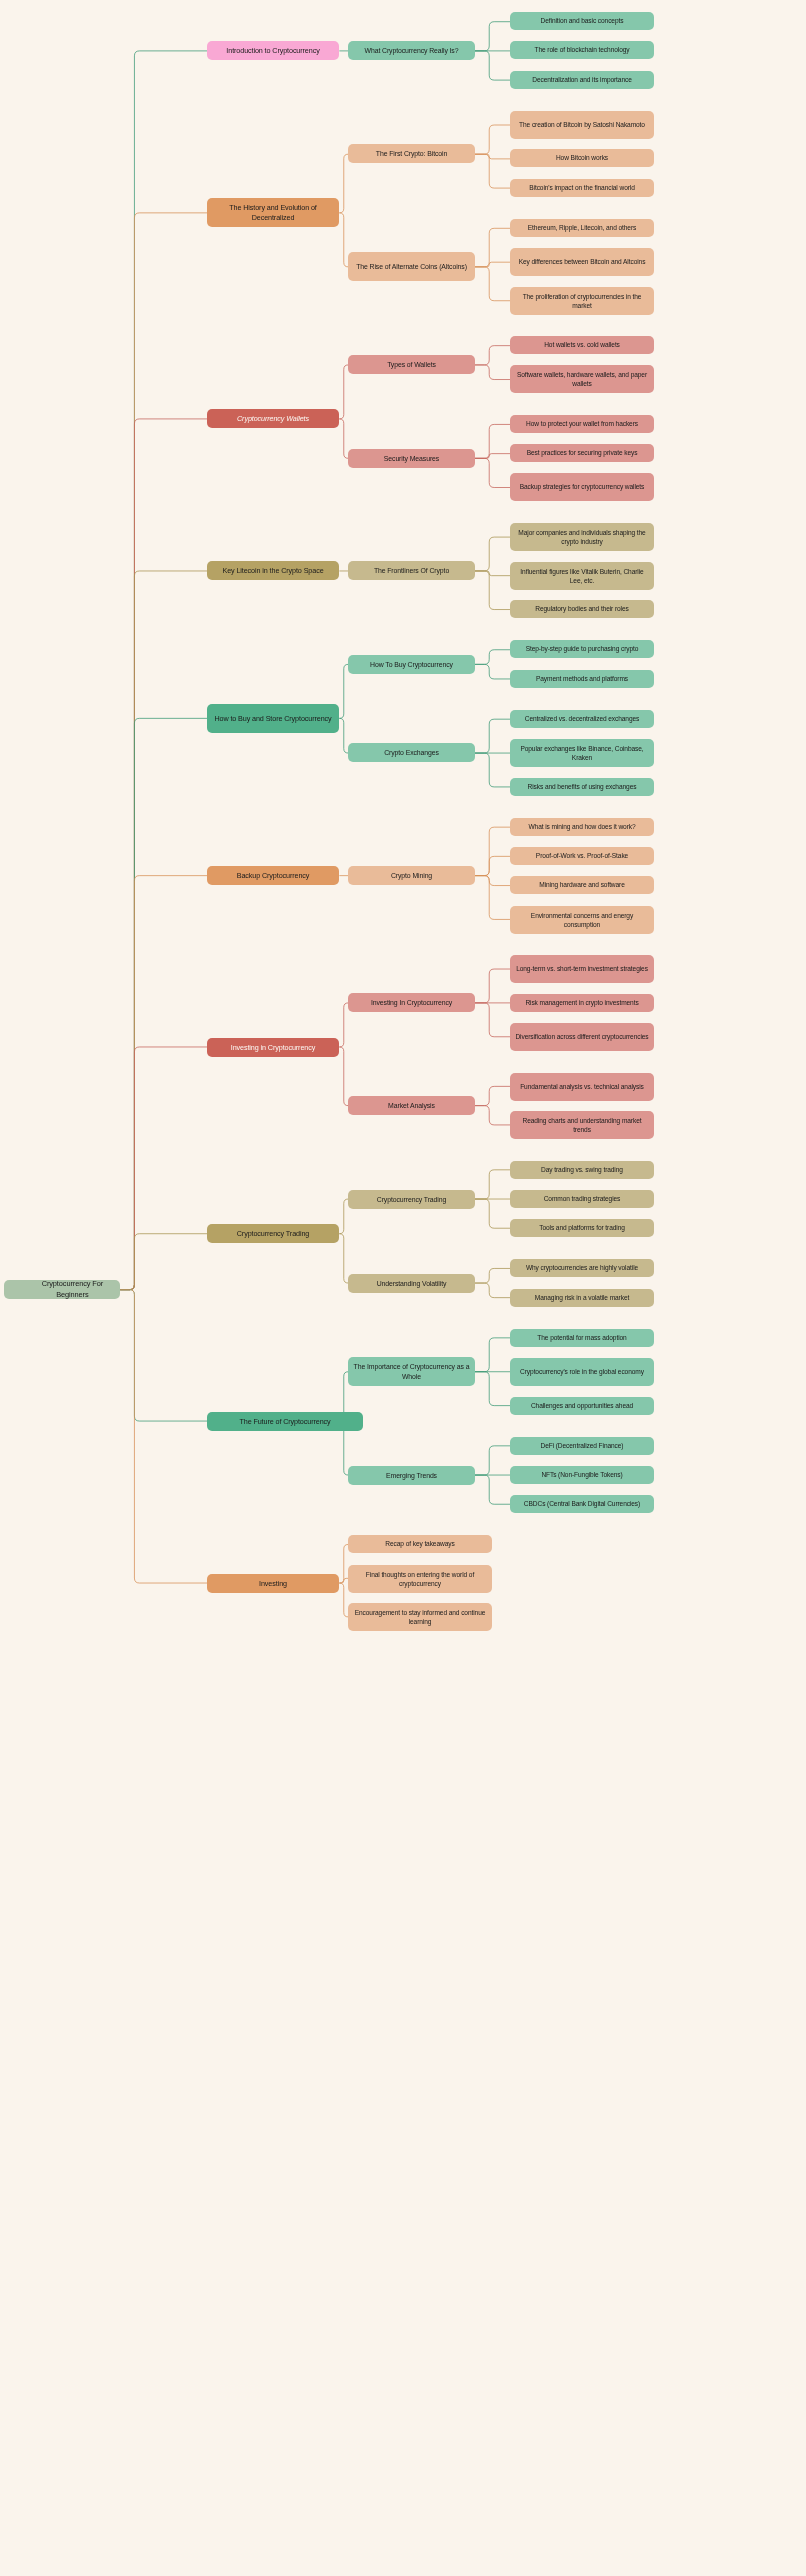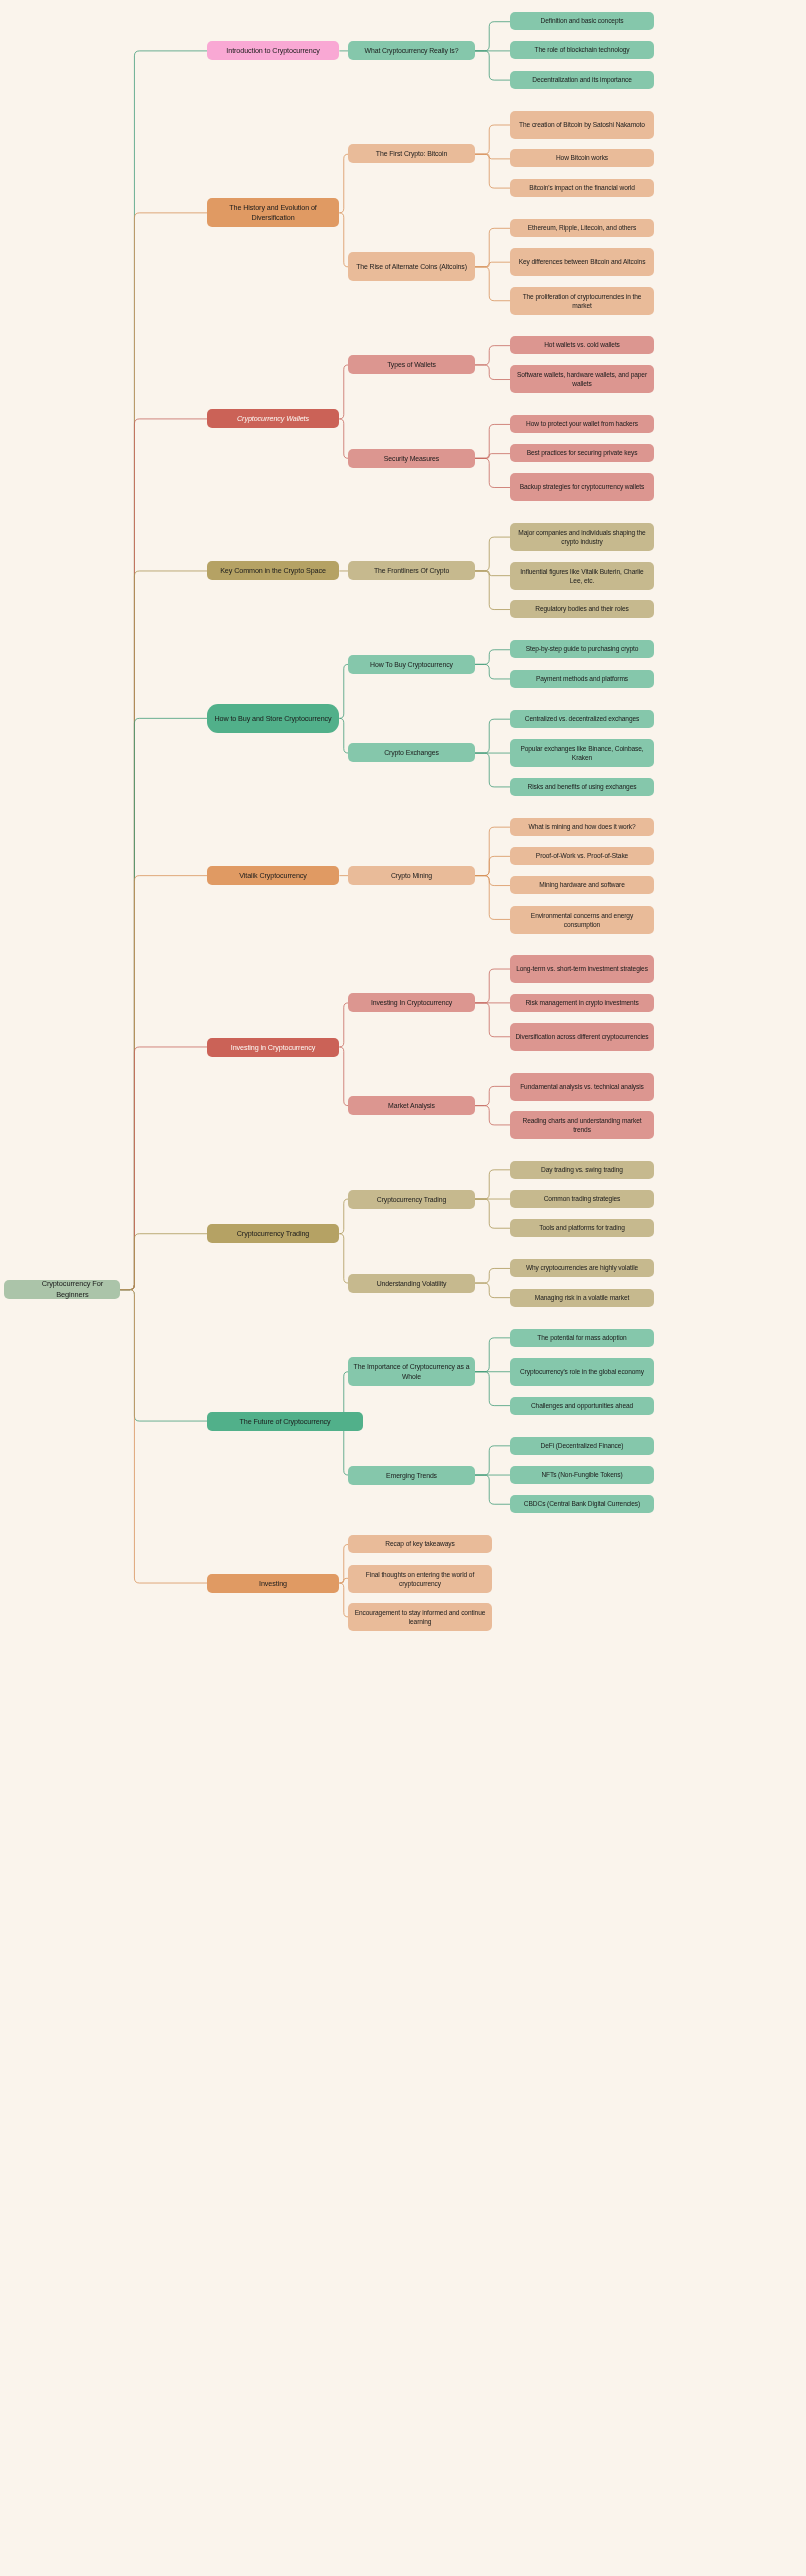--- a/index.html
+++ b/index.html
@@ -105,51 +105,51 @@
       <path d="M616,2872.5 L616,2872.5 Q624,2872.5 624,2864.5 L624,2810.5 Q624,2802.5 632,2802.5 L632,2802.5" fill="none" stroke="#d79158" stroke-width="1.4"></path>
       <path d="M616,2872.5 L619.75,2872.5 Q624,2872.5 624,2868.25 L624,2868.25 Q624,2864 628.25,2864 L632,2864" fill="none" stroke="#d79158" stroke-width="1.4"></path>
       <path d="M616,2872.5 L616,2872.5 Q624,2872.5 624,2880.5 L624,2926 Q624,2934 632,2934 L632,2934" fill="none" stroke="#d79158" stroke-width="1.4"></path>
     </svg>
 <div class="node lvl0" style="left: 4.4px; top: 1280px; width: 116px; height: 19px; background: rgb(171, 196, 169); padding-left: 25px;">Cryptocurrency For Beginners</div>
     <div class="node lvl1" style="left: 207px; top: 41px; width: 132px; height: 19px; background: #f9a8d4;">Introduction to Cryptocurrency</div>
     <div class="node lvl2" style="left: 348px; top: 41px; width: 127px; height: 19px; background: rgb(133, 199, 171);">What Cryptocurrency Really Is?</div>
     <div class="node lvl3" style="left: 510px; top: 12px; width: 144px; height: 18px; background: rgb(133, 199, 171);">Definition and basic concepts</div>
     <div class="node lvl3" style="left: 510px; top: 41px; width: 144px; height: 18px; background: rgb(133, 199, 171);">The role of blockchain technology</div>
     <div class="node lvl3" style="left: 510px; top: 71px; width: 144px; height: 18px; background: rgb(133, 199, 171);">Decentralization and its importance</div>
-    <div class="node lvl1" style="left: 207px; top: 198px; width: 132px; height: 29px; background: rgb(224, 154, 99);">The History and Evolution of Diversification</div>
+    <div class="node lvl1" style="left: 207px; top: 198px; width: 132px; height: 29px; background: rgb(224, 154, 99);">The History and Evolution of Decentralized</div>
     <div class="node lvl2" style="left: 348px; top: 144px; width: 127px; height: 19px; background: rgb(233, 187, 153);">The First Crypto: Bitcoin</div>
     <div class="node lvl3" style="left: 510px; top: 111px; width: 144px; height: 27.6px; background: rgb(233, 187, 153);">The creation of Bitcoin by Satoshi Nakamoto</div>
     <div class="node lvl3" style="left: 510px; top: 149px; width: 144px; height: 18px; background: rgb(233, 187, 153);">How Bitcoin works</div>
     <div class="node lvl3" style="left: 510px; top: 179px; width: 144px; height: 18px; background: rgb(233, 187, 153);">Bitcoin's impact on the financial world</div>
     <div class="node lvl2" style="left: 348px; top: 252px; width: 127px; height: 29px; background: rgb(233, 187, 153);">The Rise of Alternate Coins (Altcoins)</div>
     <div class="node lvl3" style="left: 510px; top: 219px; width: 144px; height: 18px; background: rgb(233, 187, 153);">Ethereum, Ripple, Litecoin, and others</div>
     <div class="node lvl3" style="left: 510px; top: 248px; width: 144px; height: 27.6px; background: rgb(233, 187, 153);">Key differences between Bitcoin and Altcoins</div>
     <div class="node lvl3" style="left: 510px; top: 287px; width: 144px; height: 27.6px; background: rgb(233, 187, 153);">The proliferation of cryptocurrencies in the market</div>
     <div class="node lvl1 white-text" style="left: 207px; top: 409px; width: 132px; height: 19px; background: rgb(203, 98, 87); font-style: italic;">Cryptocurrency Wallets</div>
     <div class="node lvl2" style="left: 348px; top: 355px; width: 127px; height: 19px; background: rgb(220, 150, 144);">Types of Wallets</div>
     <div class="node lvl3" style="left: 510px; top: 336px; width: 144px; height: 18px; background: rgb(220, 150, 144);">Hot wallets vs. cold wallets</div>
     <div class="node lvl3" style="left: 510px; top: 365px; width: 144px; height: 27.6px; background: rgb(220, 150, 144);">Software wallets, hardware wallets, and paper wallets</div>
     <div class="node lvl2" style="left: 348px; top: 449px; width: 127px; height: 19px; background: rgb(220, 150, 144);">Security Measures</div>
     <div class="node lvl3" style="left: 510px; top: 415px; width: 144px; height: 18px; background: rgb(220, 150, 144);">How to protect your wallet from hackers</div>
     <div class="node lvl3" style="left: 510px; top: 444px; width: 144px; height: 18px; background: rgb(220, 150, 144);">Best practices for securing private keys</div>
     <div class="node lvl3" style="left: 510px; top: 473px; width: 144px; height: 27.6px; background: rgb(220, 150, 144);">Backup strategies for cryptocurrency wallets</div>
-    <div class="node lvl1" style="left: 207px; top: 561px; width: 132px; height: 19px; background: rgb(181, 162, 100);">Key Common in the Crypto Space</div>
+    <div class="node lvl1" style="left: 207px; top: 561px; width: 132px; height: 19px; background: rgb(181, 162, 100);">Key Litecoin in the Crypto Space</div>
     <div class="node lvl2" style="left: 348px; top: 561px; width: 127px; height: 19px; background: rgb(198, 185, 142);">The Frontliners Of Crypto</div>
     <div class="node lvl3" style="left: 510px; top: 523px; width: 144px; height: 27.6px; background: rgb(198, 185, 142);">Major companies and individuals shaping the crypto industry</div>
     <div class="node lvl3" style="left: 510px; top: 562px; width: 144px; height: 27.6px; background: rgb(198, 185, 142);">Influential figures like Vitalik Buterin, Charlie Lee, etc.</div>
     <div class="node lvl3" style="left: 510px; top: 600px; width: 144px; height: 18px; background: rgb(198, 185, 142);">Regulatory bodies and their roles</div>
-    <div class="node lvl1" style="left: 207px; top: 704px; width: 132px; height: 29px; background: rgb(81, 176, 138); border-radius: 11px;">How to Buy and Store Cryptocurrency</div>
+    <div class="node lvl1" style="left: 207px; top: 704px; width: 132px; height: 29px; background: rgb(81, 176, 138);">How to Buy and Store Cryptocurrency</div>
     <div class="node lvl2" style="left: 348px; top: 655px; width: 127px; height: 19px; background: rgb(133, 199, 171);">How To Buy Cryptocurrency</div>
     <div class="node lvl3" style="left: 510px; top: 640px; width: 144px; height: 18px; background: rgb(133, 199, 171);">Step-by-step guide to purchasing crypto</div>
     <div class="node lvl3" style="left: 510px; top: 670px; width: 144px; height: 18px; background: rgb(133, 199, 171);">Payment methods and platforms</div>
     <div class="node lvl2" style="left: 348px; top: 743px; width: 127px; height: 19px; background: rgb(133, 199, 171);">Crypto Exchanges</div>
     <div class="node lvl3" style="left: 510px; top: 710px; width: 144px; height: 18px; background: rgb(133, 199, 171);">Centralized vs. decentralized exchanges</div>
     <div class="node lvl3" style="left: 510px; top: 739px; width: 144px; height: 27.6px; background: rgb(133, 199, 171);">Popular exchanges like Binance, Coinbase, Kraken</div>
     <div class="node lvl3" style="left: 510px; top: 778px; width: 144px; height: 18px; background: rgb(133, 199, 171);">Risks and benefits of using exchanges</div>
-    <div class="node lvl1" style="left: 207px; top: 866px; width: 132px; height: 19px; background: rgb(224, 154, 99);">Vitalik Cryptocurrency</div>
+    <div class="node lvl1" style="left: 207px; top: 866px; width: 132px; height: 19px; background: rgb(224, 154, 99);">Backup Cryptocurrency</div>
     <div class="node lvl2" style="left: 348px; top: 866px; width: 127px; height: 19px; background: rgb(233, 187, 153);">Crypto Mining</div>
     <div class="node lvl3" style="left: 510px; top: 818px; width: 144px; height: 18px; background: rgb(233, 187, 153);">What is mining and how does it work?</div>
     <div class="node lvl3" style="left: 510px; top: 847px; width: 144px; height: 18px; background: rgb(233, 187, 153);">Proof-of-Work vs. Proof-of-Stake</div>
     <div class="node lvl3" style="left: 510px; top: 876px; width: 144px; height: 18px; background: rgb(233, 187, 153);">Mining hardware and software</div>
     <div class="node lvl3" style="left: 510px; top: 906px; width: 144px; height: 27.6px; background: rgb(233, 187, 153);">Environmental concerns and energy consumption</div>
     <div class="node lvl1 white-text" style="left: 207px; top: 1038px; width: 132px; height: 19px; background: rgb(203, 98, 87);">Investing in Cryptocurrency</div>
     <div class="node lvl2" style="left: 348px; top: 993px; width: 127px; height: 19px; background: rgb(220, 150, 144);">Investing In Cryptocurrency</div>
     <div class="node lvl3" style="left: 510px; top: 955px; width: 144px; height: 27.6px; background: rgb(220, 150, 144);">Long-term vs. short-term investment strategies</div>
     <div class="node lvl3" style="left: 510px; top: 994px; width: 144px; height: 18px; background: rgb(220, 150, 144);">Risk management in crypto investments</div>
     <div class="node lvl3" style="left: 510px; top: 1023px; width: 144px; height: 27.6px; background: rgb(220, 150, 144);">Diversification across different cryptocurrencies</div>

